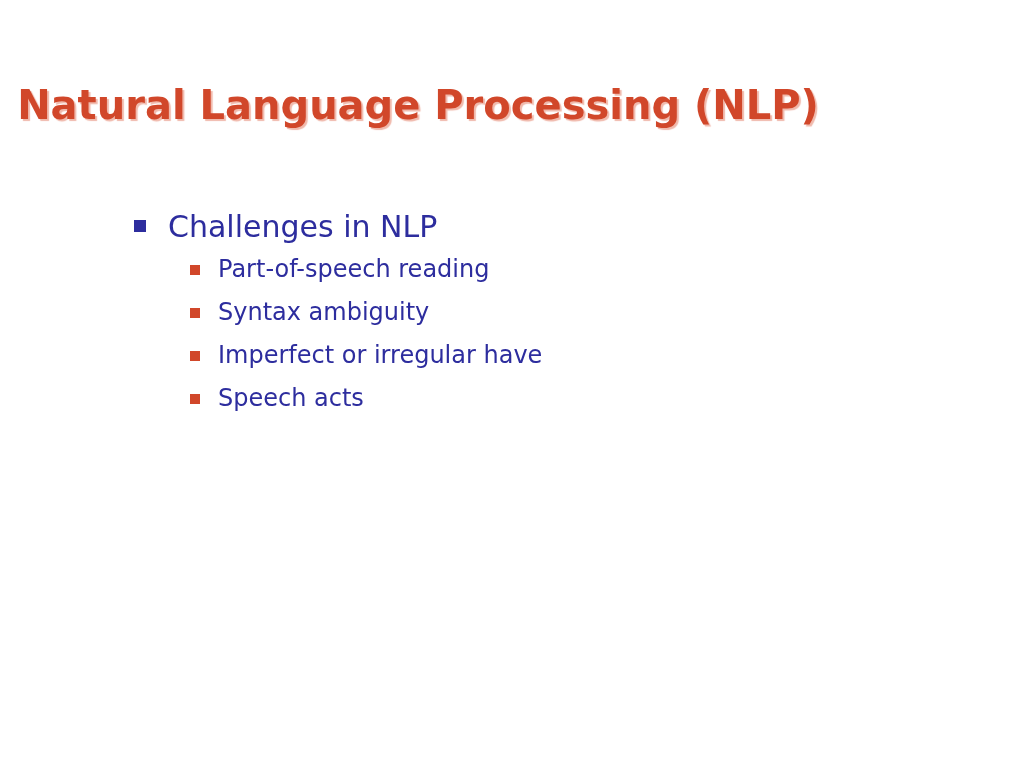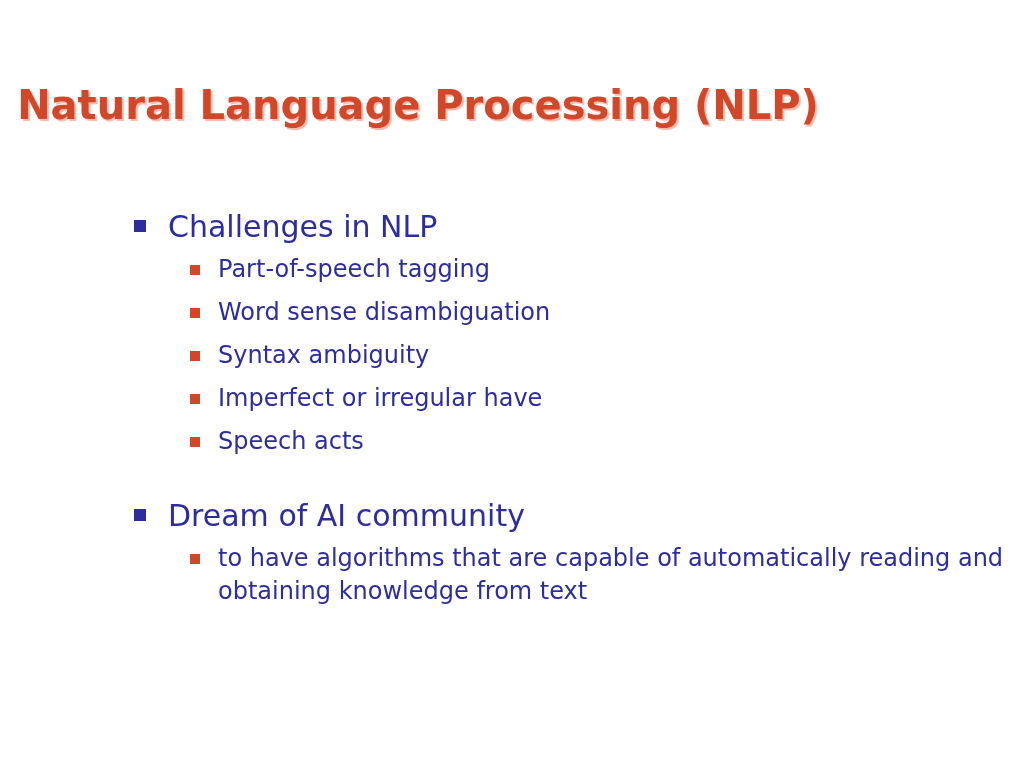--- a/index.html
+++ b/index.html
@@ -93,50 +93,34 @@
   <div class="body">
 
     <div class="section">
       <div class="l1">
         <span class="l1-bullet"></span>
         <span class="l1-text">Challenges in NLP</span>
       </div>
       <div class="l2-list">
         <div class="l2">
           <span class="l2-bullet"></span>
-          <span class="l2-text">Part-of-speech tagging</span>
-        </div>
-        <div class="l2">
-          <span class="l2-bullet"></span>
-          <span class="l2-text">Word sense disambiguation</span>
+          <span class="l2-text">Part-of-speech reading</span>
         </div>
         <div class="l2">
           <span class="l2-bullet"></span>
           <span class="l2-text">Syntax ambiguity</span>
         </div>
         <div class="l2">
           <span class="l2-bullet"></span>
           <span class="l2-text">Imperfect or irregular have</span>
         </div>
         <div class="l2">
           <span class="l2-bullet"></span>
           <span class="l2-text">Speech acts</span>
         </div>
       </div>
     </div>
 
     <div class="group-gap"></div>
 
-    <div class="section">
-      <div class="l1">
-        <span class="l1-bullet"></span>
-        <span class="l1-text">Dream of AI community</span>
-      </div>
-      <div class="l2-list">
-        <div class="l2">
-          <span class="l2-bullet"></span>
-          <span class="l2-text">to have algorithms that are capable of automatically reading and obtaining knowledge from text</span>
-        </div>
-      </div>
-    </div>
 
   </div>
 </div>
 
 </body></html>

